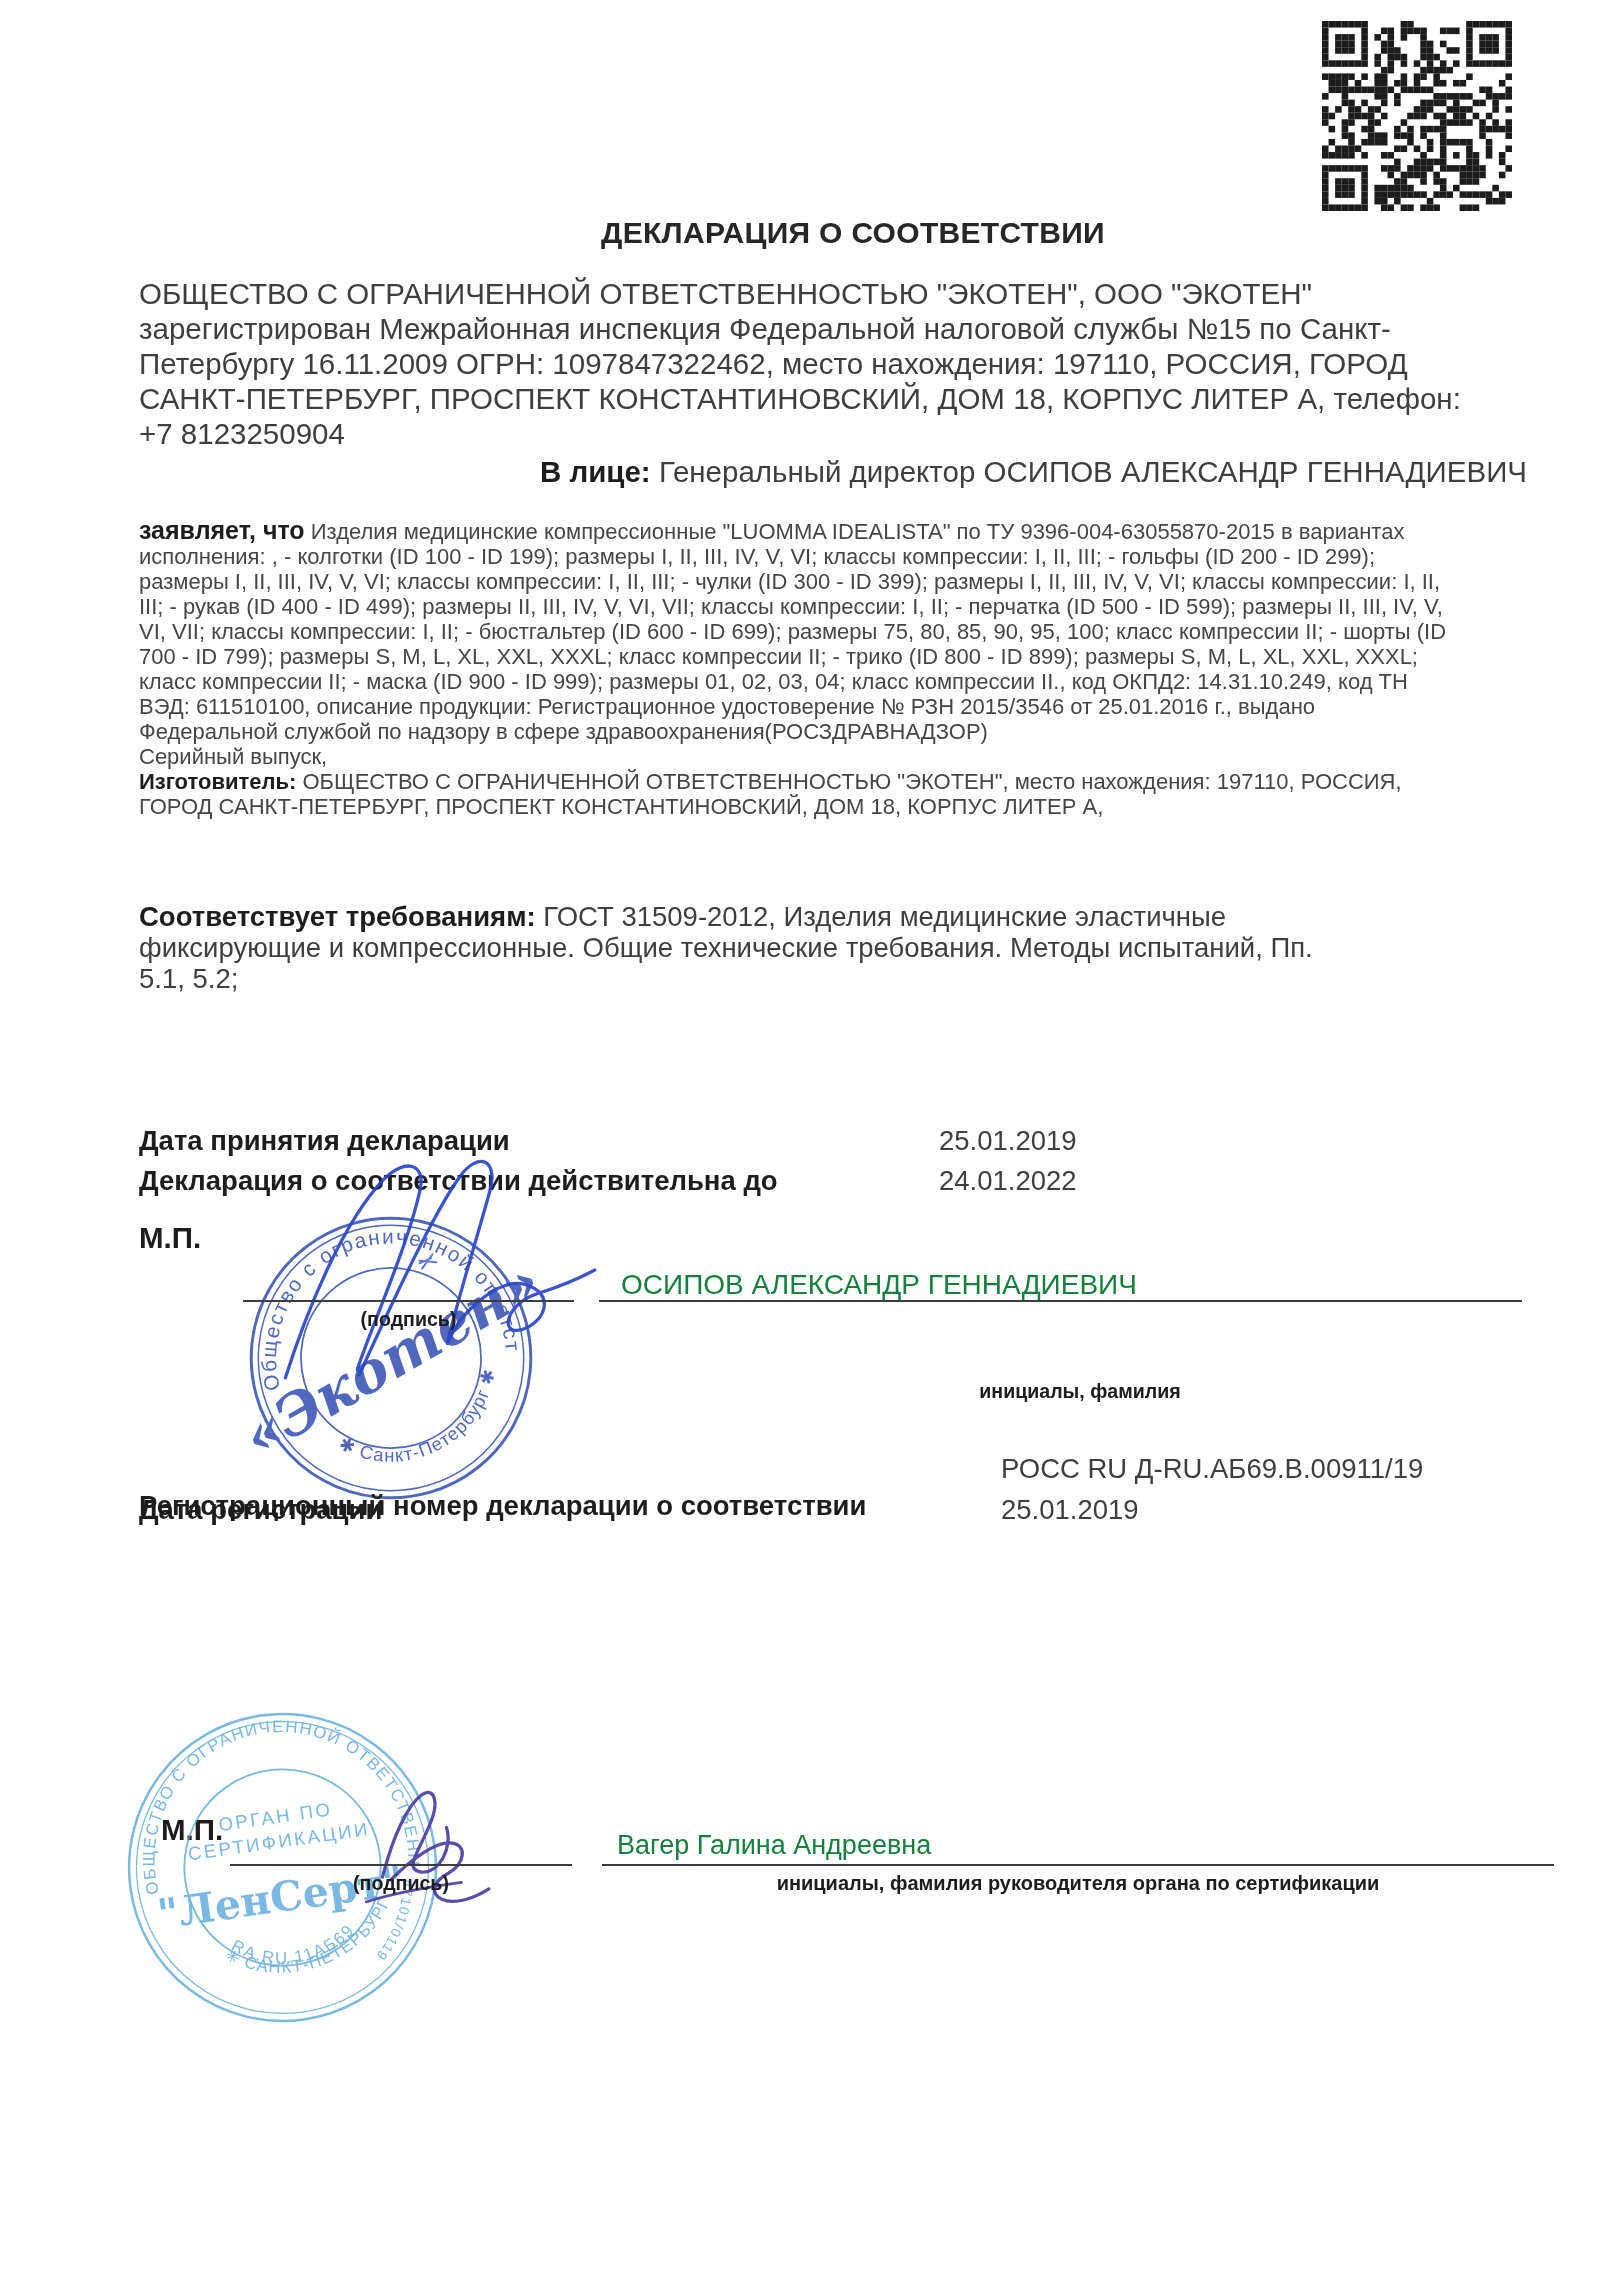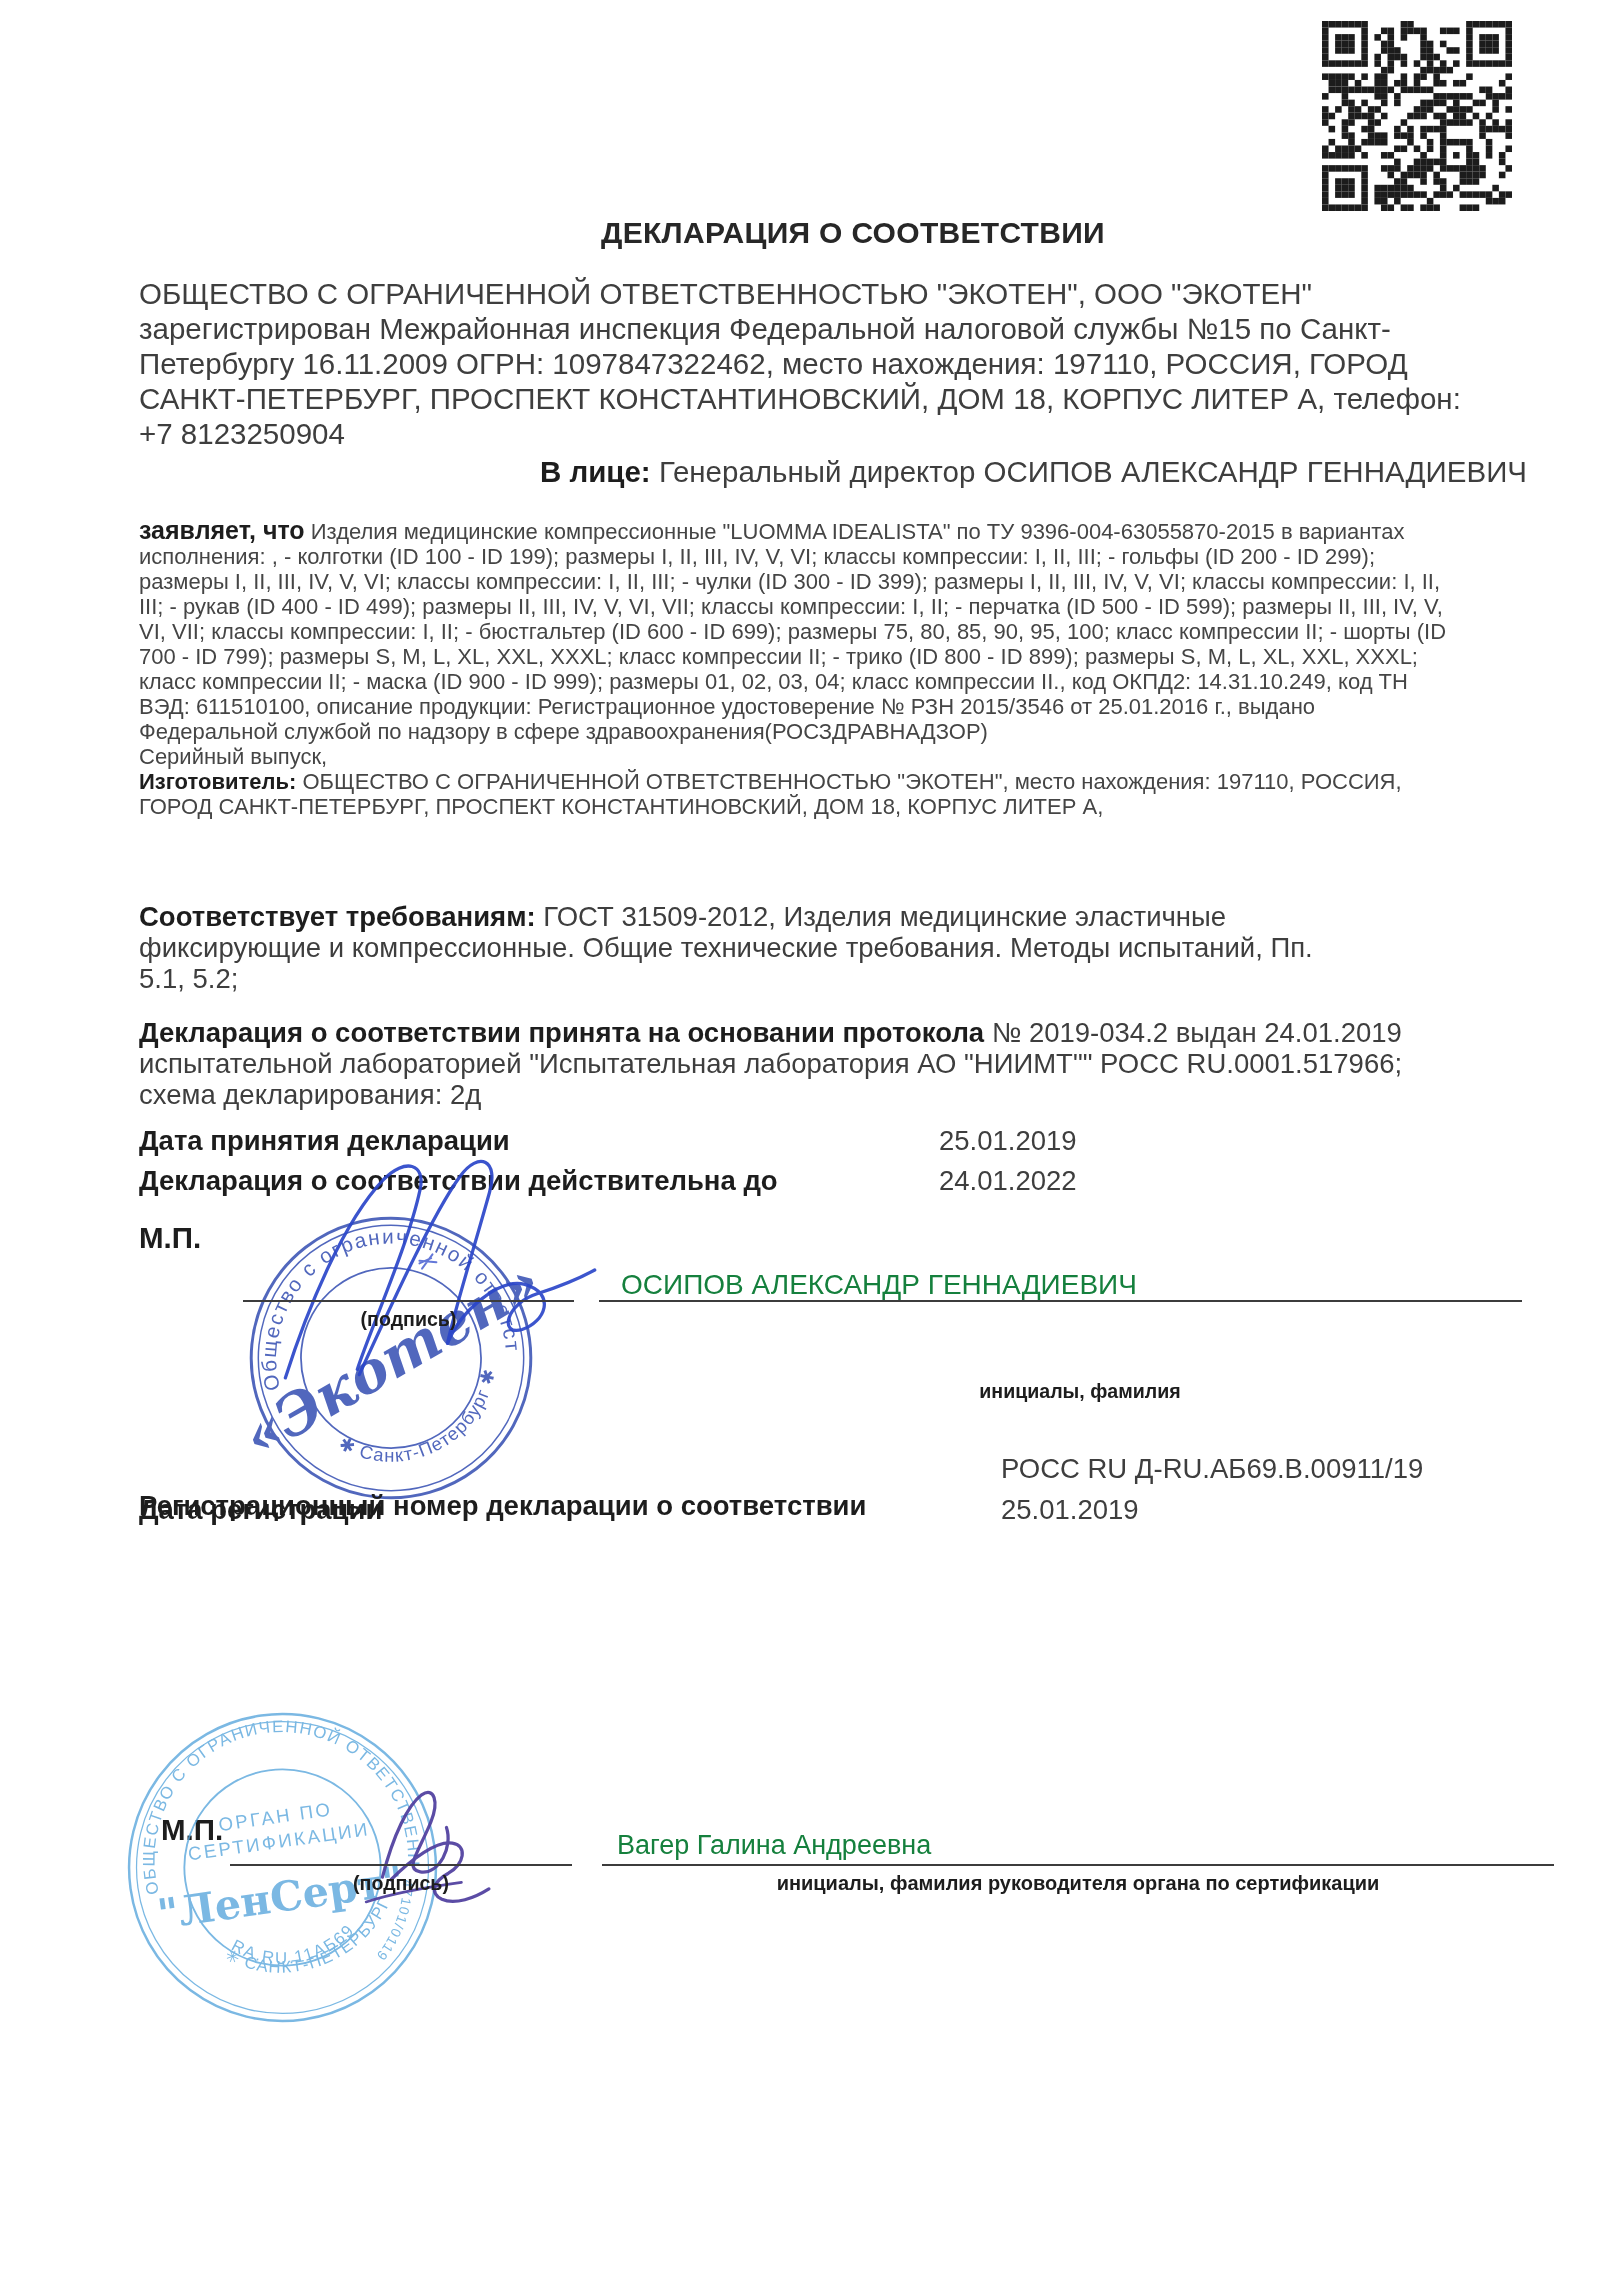--- a/index.html
+++ b/index.html
@@ -470,24 +470,20 @@
     <span>Серийный выпуск,</span><br>
     <span class="b">Изготовитель:</span>
     <span>ОБЩЕСТВО С ОГРАНИЧЕННОЙ ОТВЕТСТВЕННОСТЬЮ "ЭКОТЕН", место нахождения: 197110, РОССИЯ, ГОРОД САНКТ-ПЕТЕРБУРГ, ПРОСПЕКТ КОНСТАНТИНОВСКИЙ, ДОМ 18, КОРПУС ЛИТЕР А,</span>
   </div>
 
   <div class="abs body-md" style="left:139px;top:901px;width:1211px;">
     <span class="b">Соответствует требованиям:</span>
     <span>ГОСТ 31509-2012, Изделия медицинские эластичные фиксирующие и компрессионные. Общие технические требования. Методы испытаний, Пп. 5.1, 5.2;</span>
   </div>
 
-  <div class="abs body-md" style="left:139px;top:1017px;width:1276px;">
-    <span class="b">Декларация о соответствии принята на основании протокола</span>
-    <span>№ 2019-034.2 выдан 24.01.2019 испытательной лабораторией "Испытательная лаборатория АО "НИИМТ"" РОСС RU.0001.517966; схема декларирования: 2д</span>
-  </div>
 
   <div class="abs row-label" style="left:139px;top:1125px;">Дата принятия декларации</div>
   <div class="abs row-value" style="left:939px;top:1125px;">25.01.2019</div>
 
   <div class="abs row-label" style="left:139px;top:1165px;">Декларация о соответствии действительна до</div>
   <div class="abs row-value" style="left:939px;top:1165px;">24.01.2022</div>
 
   <div class="abs mp" style="left:139px;top:1221px;">М.П.</div>
 
   <svg class="stamp" style="left:237px;top:1204px;" width="308" height="308" viewBox="0 0 520 520">

